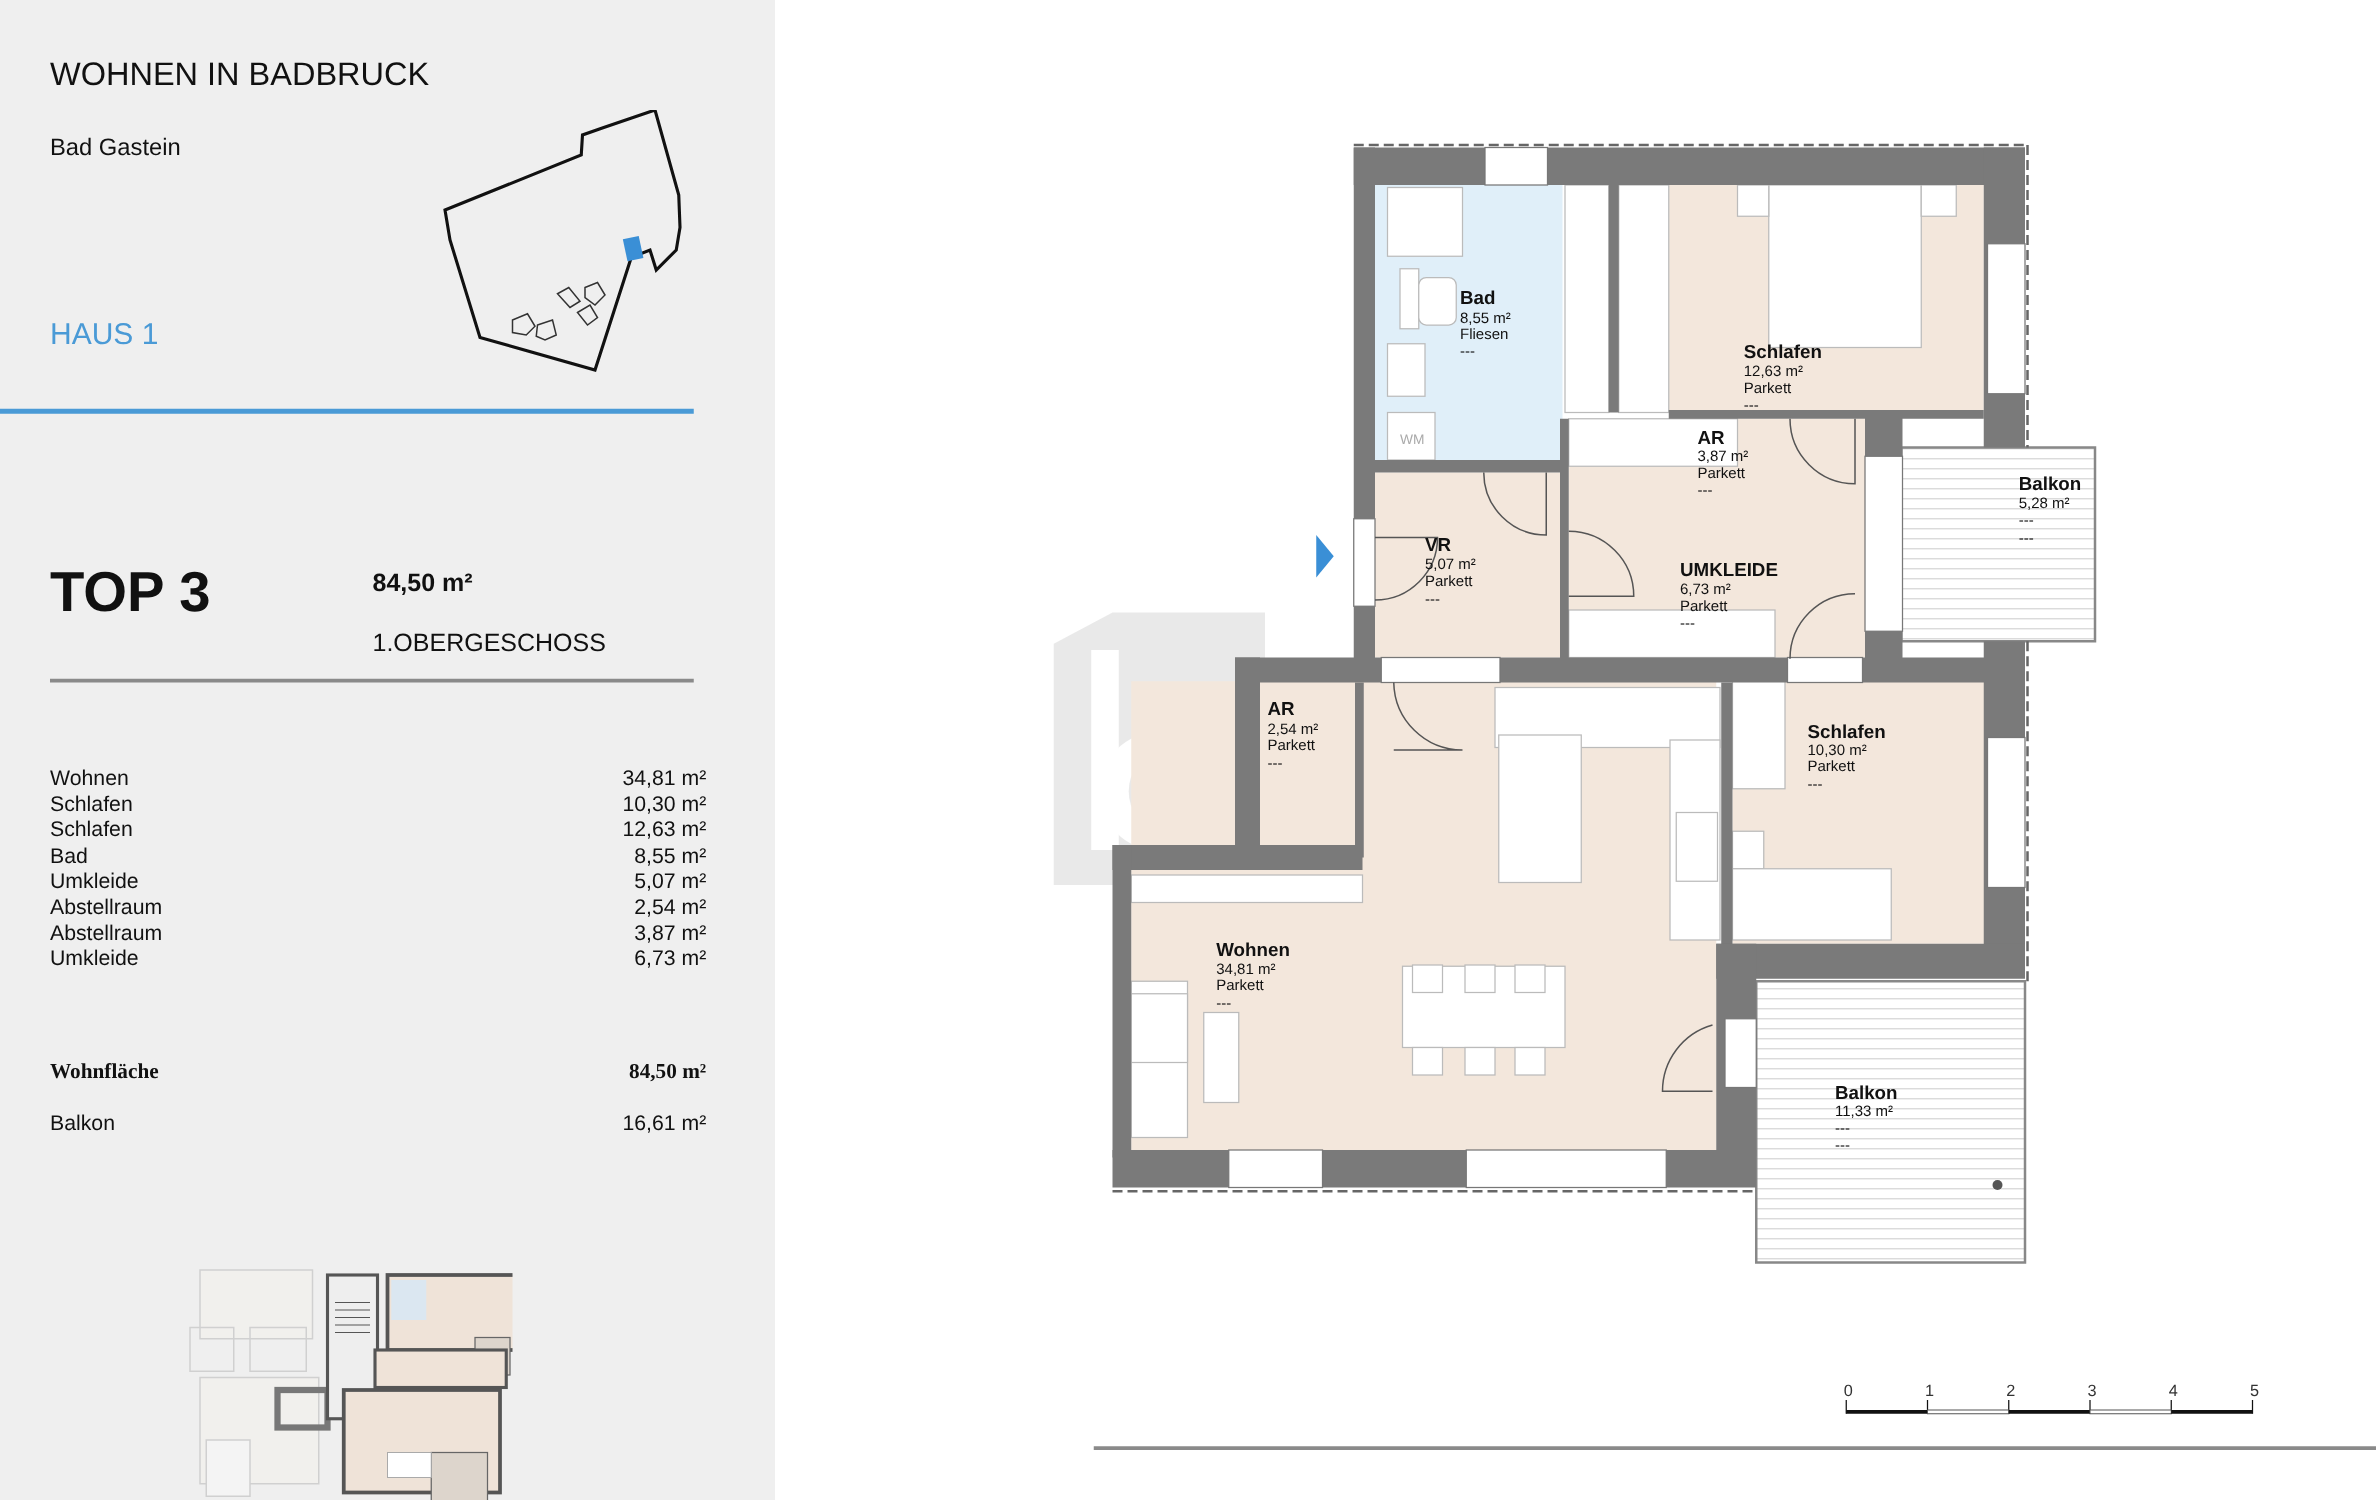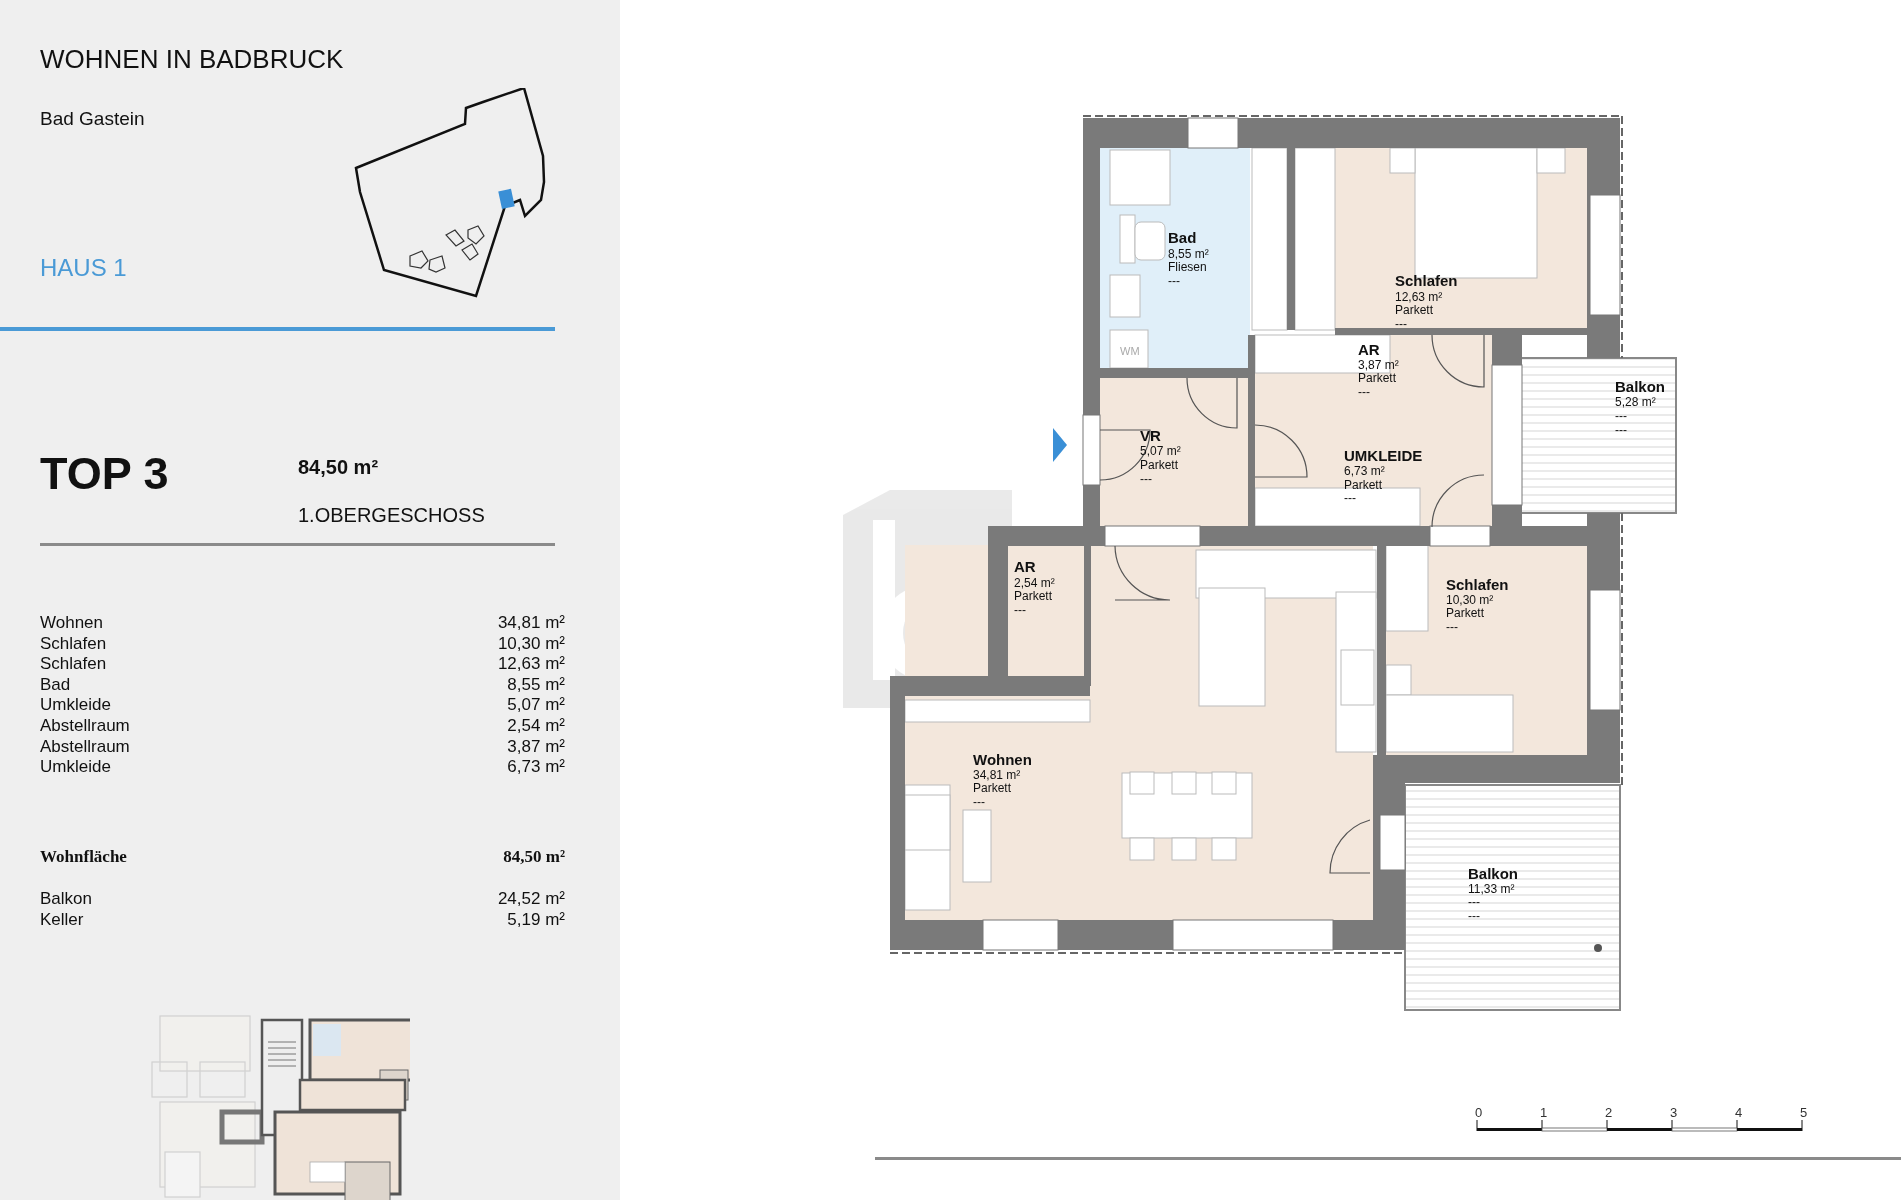--- a/index.html
+++ b/index.html
@@ -93,25 +93,21 @@
 <div class="abs total">
   <div class="row">
       <span>Wohnfläche</span>
       <span class="v">84,50 m²</span>
     </div>
 </div>
 
 <div class="abs extras">
   <div class="row">
       <span>Balkon</span>
-      <span class="v">24,52 m²</span>
-    </div>
-  <div class="row">
-      <span>Keller</span>
-      <span class="v">5,19 m²</span>
+      <span class="v">16,61 m²</span>
     </div>
 </div>
 
 <svg class="abs miniplan" width="260" height="190" viewBox="0 0 260 190">
   <g opacity="0.35" fill="none" stroke="#999" stroke-width="1.2">
     <rect x="10" y="4" width="90" height="55" fill="#f7f2ec"></rect>
     <rect x="2" y="50" width="35" height="35"></rect>
     <rect x="10" y="90" width="95" height="85" fill="#f7f2ec"></rect>
     <rect x="15" y="140" width="35" height="45" fill="#fff"></rect>
     <rect x="50" y="50" width="45" height="35"></rect>

